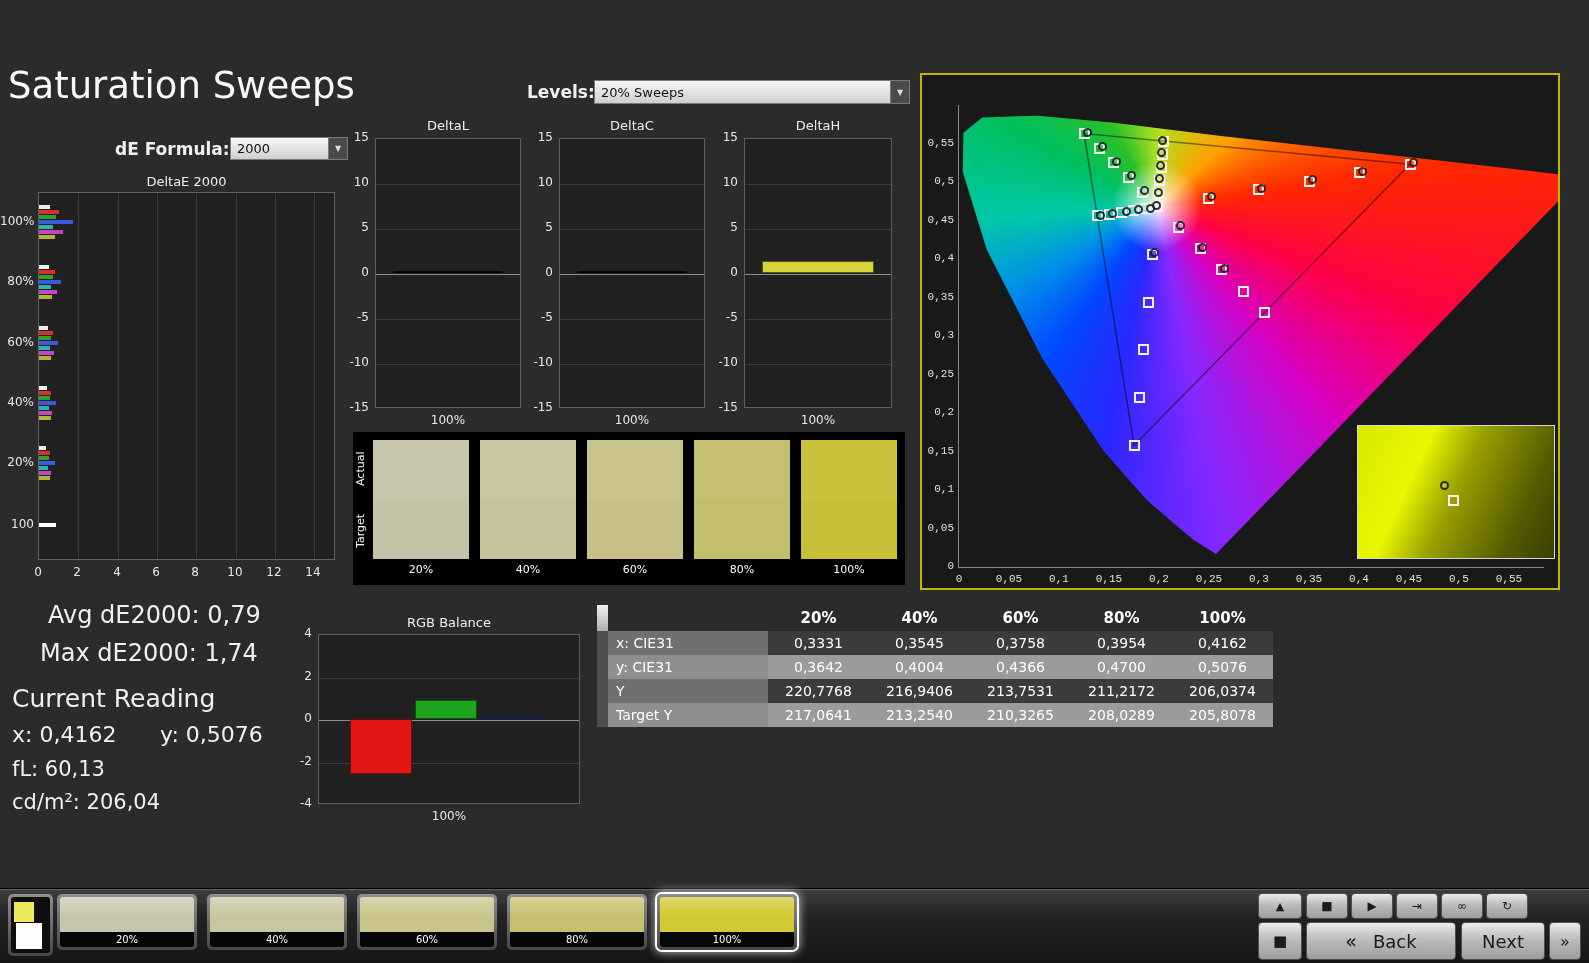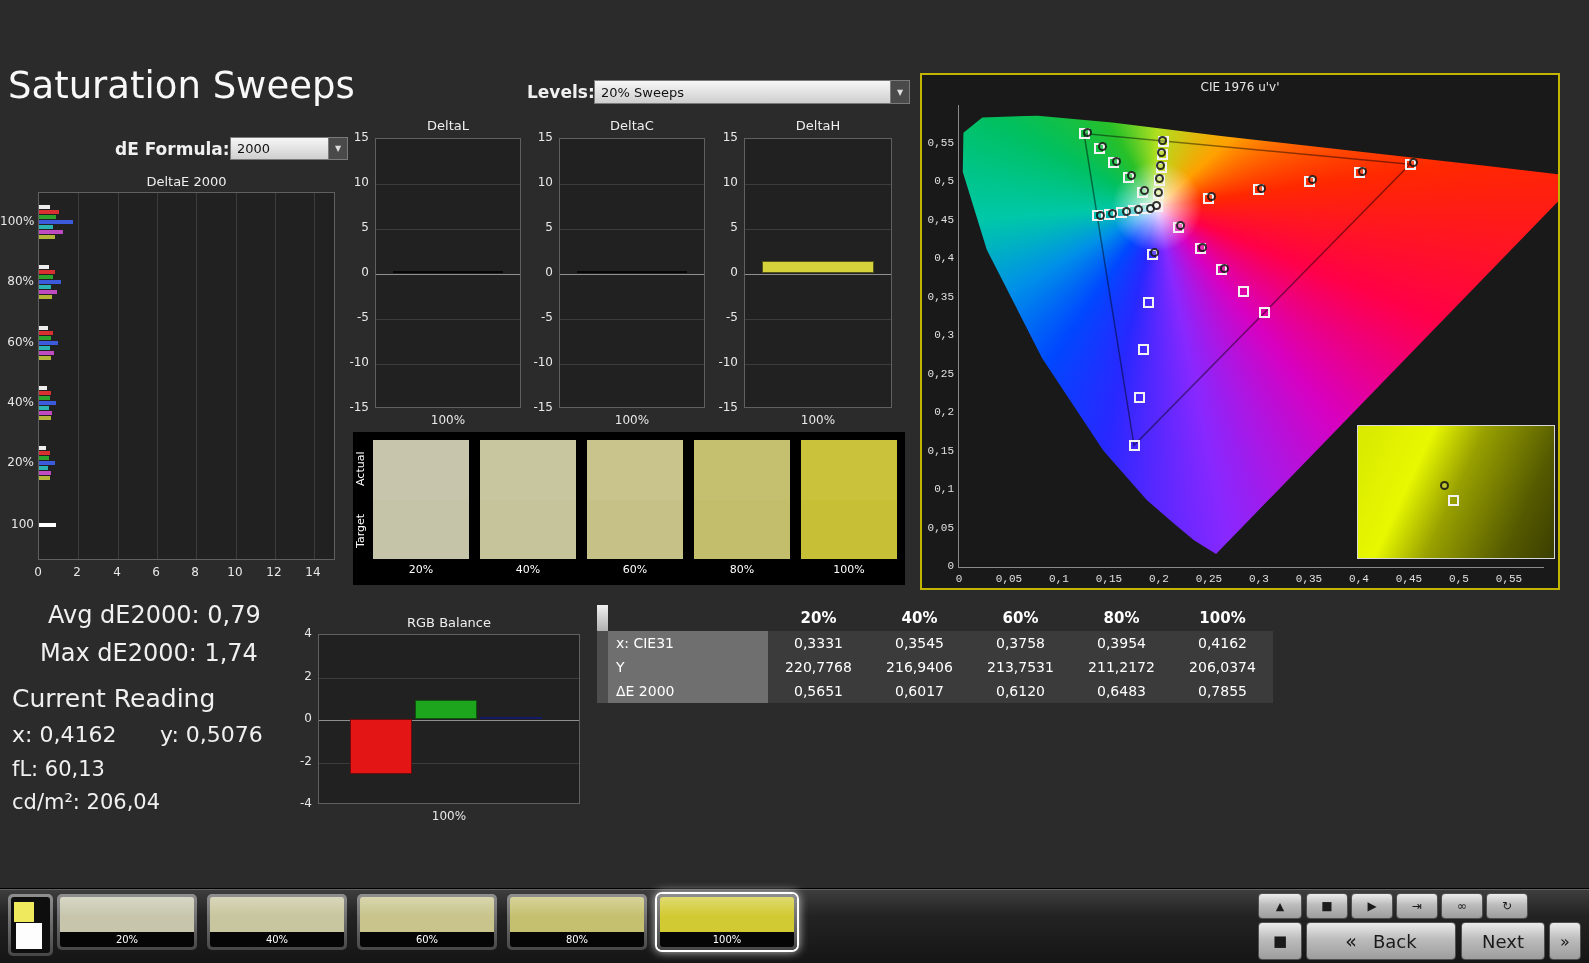--- a/index.html
+++ b/index.html
@@ -86,21 +86,20 @@
       <div style="position: absolute; left: 234px; top: 131px; width: 96px; text-align: center; font-size: 11px; color: rgb(255, 255, 255);">60%</div>
       <div style="position: absolute; left: 341px; top: 8px; width: 96px; height: 60px; background: rgb(197, 192, 111);"></div>
       <div style="position: absolute; left: 341px; top: 68px; width: 96px; height: 59px; background: rgb(195, 190, 107);"></div>
       <div style="position: absolute; left: 341px; top: 131px; width: 96px; text-align: center; font-size: 11px; color: rgb(255, 255, 255);">80%</div>
       <div style="position: absolute; left: 448px; top: 8px; width: 96px; height: 60px; background: rgb(201, 194, 58);"></div>
       <div style="position: absolute; left: 448px; top: 68px; width: 96px; height: 59px; background: rgb(199, 192, 54);"></div>
       <div style="position: absolute; left: 448px; top: 131px; width: 96px; text-align: center; font-size: 11px; color: rgb(255, 255, 255);">100%</div>
     </div>
 
   <div class="abs" id="cie-panel" style="left:920px;top:73px;width:640px;height:517px;background:#191919;border:2px solid #c3b400;box-sizing:border-box;overflow:hidden;">
-    <div class="abs" style="left:0;top:5px;width:100%;text-align:center;font-size:12px;color:#e5e5e5;">CIE 1976 u'v'</div>
     <div class="horseshoe"></div>
     <div id="cie-inset">
         <div class="cir" style="left: 42%; top: 42%; width: 9px; height: 9px;"></div>
         <div class="sq" style="left: 46%; top: 52%; width: 11px; height: 11px;"></div>
       </div>
   <div class="ticklbl2" style="left: 19px; top: 498px; width: 36px; text-align: center;">0</div>
       <div class="ticklbl2" style="left: 69px; top: 498px; width: 36px; text-align: center;">0,05</div>
       <div class="ticklbl2" style="left: 119px; top: 498px; width: 36px; text-align: center;">0,1</div>
       <div class="ticklbl2" style="left: 169px; top: 498px; width: 36px; text-align: center;">0,15</div>
       <div class="ticklbl2" style="left: 219px; top: 498px; width: 36px; text-align: center;">0,2</div>
@@ -215,35 +214,44 @@
         <div class="tcell" style="width: 11px; background: rgb(78, 78, 78);"></div>
         <div class="tcell tlabel" style="width: 160px; background: rgb(111, 111, 111);">x: CIE31</div>
         <div class="tcell" style="width: 101px; background: rgb(59, 59, 59);">0,3331</div>
         <div class="tcell" style="width: 101px; background: rgb(59, 59, 59);">0,3545</div>
         <div class="tcell" style="width: 101px; background: rgb(59, 59, 59); text-align: center;">0,3758</div>
         <div class="tcell" style="width: 101px; background: rgb(59, 59, 59);">0,3954</div>
         <div class="tcell" style="width: 101px; background: rgb(59, 59, 59);">0,4162</div>
       </div>
       <div class="trow" style="height: 24px;">
         <div class="tcell" style="width: 11px; background: rgb(78, 78, 78);"></div>
+        <div class="tcell tlabel" style="width: 160px; background: rgb(143, 143, 143);">y: CIE31</div>
+        <div class="tcell" style="width: 101px; background: rgb(155, 155, 155);">0,3642</div>
+        <div class="tcell" style="width: 101px; background: rgb(155, 155, 155);">0,4004</div>
+        <div class="tcell" style="width: 101px; background: rgb(155, 155, 155);">0,4366</div>
+        <div class="tcell" style="width: 101px; background: rgb(155, 155, 155);">0,4700</div>
+        <div class="tcell" style="width: 101px; background: rgb(155, 155, 155);">0,5076</div>
+      </div>
+      <div class="trow" style="height: 24px;">
+        <div class="tcell" style="width: 11px; background: rgb(78, 78, 78);"></div>
         <div class="tcell tlabel" style="width: 160px; background: rgb(111, 111, 111);">Y</div>
         <div class="tcell" style="width: 101px; background: rgb(59, 59, 59);">220,7768</div>
         <div class="tcell" style="width: 101px; background: rgb(59, 59, 59);">216,9406</div>
         <div class="tcell" style="width: 101px; background: rgb(59, 59, 59);">213,7531</div>
         <div class="tcell" style="width: 101px; background: rgb(59, 59, 59);">211,2172</div>
         <div class="tcell" style="width: 101px; background: rgb(59, 59, 59);">206,0374</div>
       </div>
       <div class="trow" style="height: 24px;">
         <div class="tcell" style="width: 11px; background: rgb(78, 78, 78);"></div>
-        <div class="tcell tlabel" style="width: 160px; background: rgb(111, 111, 111);">ΔE 2000</div>
-        <div class="tcell" style="width: 101px; background: rgb(59, 59, 59);">0,5651</div>
-        <div class="tcell" style="width: 101px; background: rgb(59, 59, 59);">0,6017</div>
-        <div class="tcell" style="width: 101px; background: rgb(59, 59, 59);">0,6120</div>
-        <div class="tcell" style="width: 101px; background: rgb(59, 59, 59);">0,6483</div>
-        <div class="tcell" style="width: 101px; background: rgb(59, 59, 59);">0,7855</div>
+        <div class="tcell tlabel" style="width: 160px; background: rgb(143, 143, 143);">Target Y</div>
+        <div class="tcell" style="width: 101px; background: rgb(155, 155, 155);">217,0641</div>
+        <div class="tcell" style="width: 101px; background: rgb(155, 155, 155);">213,2540</div>
+        <div class="tcell" style="width: 101px; background: rgb(155, 155, 155);">210,3265</div>
+        <div class="tcell" style="width: 101px; background: rgb(155, 155, 155);">208,0289</div>
+        <div class="tcell" style="width: 101px; background: rgb(155, 155, 155);">205,8078</div>
       </div>
     </div>
 
   <div class="abs" id="toolbar" style="left:0;top:888px;width:1589px;height:75px;border-top:1px solid #000;
               background:linear-gradient(180deg,#3f3f3f,#232323 35%,#151515);box-shadow:inset 0 1px 0 #606060;">
     <div class="tile" style="left:8px;top:5px;width:45px;height:62px;">
       <div style="position:relative;width:100%;height:100%;background:#0e0e0e;border-radius:3px;overflow:hidden;">
         <div style="position:absolute;left:5px;top:26px;width:26px;height:26px;background:#fdfdfd;"></div>
         <div style="position:absolute;left:3px;top:5px;width:20px;height:20px;background:#efe95e;"></div>
       </div>

